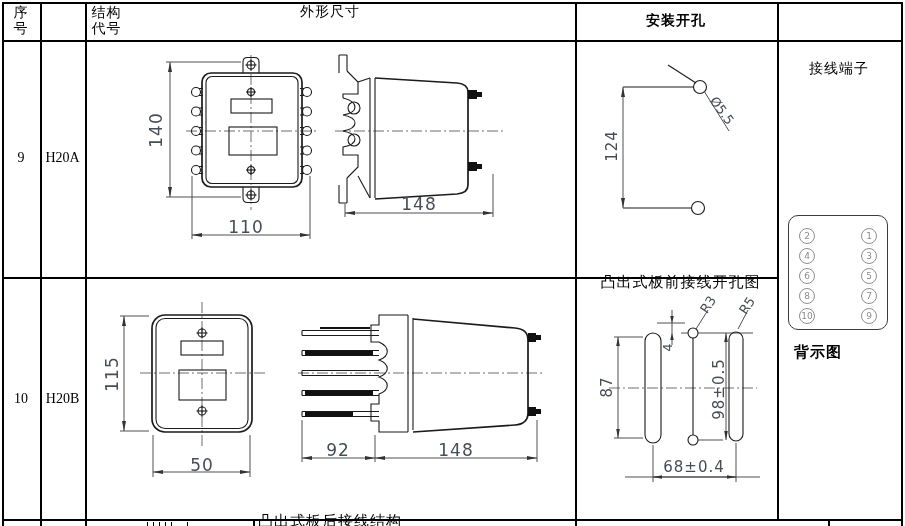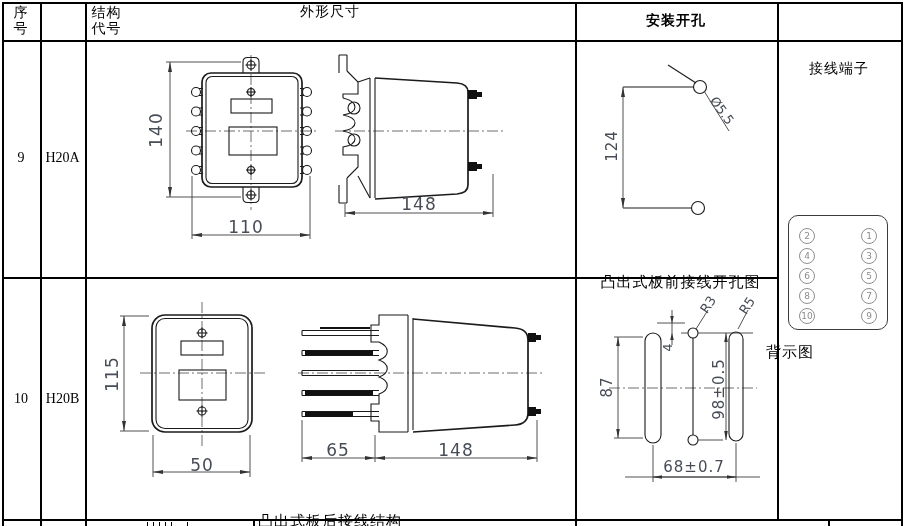--- a/index.html
+++ b/index.html
@@ -269,39 +269,39 @@
   </svg>
 
   <div class="dim rot" style="left:134px;top:120px;width:44px;">140</div>
   <div class="dim" style="left:206px;top:217px;width:80px;">110</div>
   <div class="dim" style="left:379px;top:194px;width:80px;">148</div>
   <div class="dim sm rot" style="left:590px;top:137px;width:44px;">124</div>
   <div class="dim xs" style="left:697px;top:103px;width:50px;transform:rotate(54deg);">Ø5.5</div>
 
   <div class="dim rot" style="left:90px;top:364px;width:44px;">115</div>
   <div class="dim" style="left:162px;top:455px;width:80px;">50</div>
-  <div class="dim" style="left:298px;top:440px;width:80px;">65</div>
+  <div class="dim" style="left:298px;top:440px;width:80px;">92</div>
   <div class="dim" style="left:416px;top:440px;width:80px;">148</div>
   <div class="dim sm rot" style="left:585px;top:378px;width:44px;">87</div>
   <div class="dim sm rot" style="left:684px;top:380px;width:70px;">98±0.5</div>
   <div class="dim xs rot" style="left:652px;top:340px;width:30px;">4</div>
   <div class="dim xs" style="left:690px;top:297px;width:36px;transform:rotate(-56deg);">R3</div>
   <div class="dim xs" style="left:729px;top:298px;width:36px;transform:rotate(-56deg);">R5</div>
-  <div class="dim sm" style="left:644px;top:458px;width:100px;">68±0.7</div>
+  <div class="dim sm" style="left:644px;top:458px;width:100px;">68±0.4</div>
 
   <div class="cap" style="left:593px;top:225px;width:175px;margin-top:48px;">凸出式板前接线开孔图</div>
   <div class="cap" style="left:240px;top:512px;width:180px;">凸出式板后接线结构</div>
 
   <div class="termbox">
     <div class="tc" style="left:10px;top:12px;">2</div>
     <div class="tc" style="left:10px;top:32px;">4</div>
     <div class="tc" style="left:10px;top:52px;">6</div>
     <div class="tc" style="left:10px;top:72px;">8</div>
     <div class="tc" style="left:10px;top:92px;">10</div>
     <div class="tc" style="left:72px;top:12px;">1</div>
     <div class="tc" style="left:72px;top:32px;">3</div>
     <div class="tc" style="left:72px;top:52px;">5</div>
     <div class="tc" style="left:72px;top:72px;">7</div>
     <div class="tc" style="left:72px;top:92px;">9</div>
   </div>
-  <div class="cap" style="left:740px;top:343px;width:100px;">背示图</div>
+  <div class="cap" style="left:768px;top:343px;width:100px;font-weight:bold;">背示图</div>
 
 </div>
 
 </body></html>

